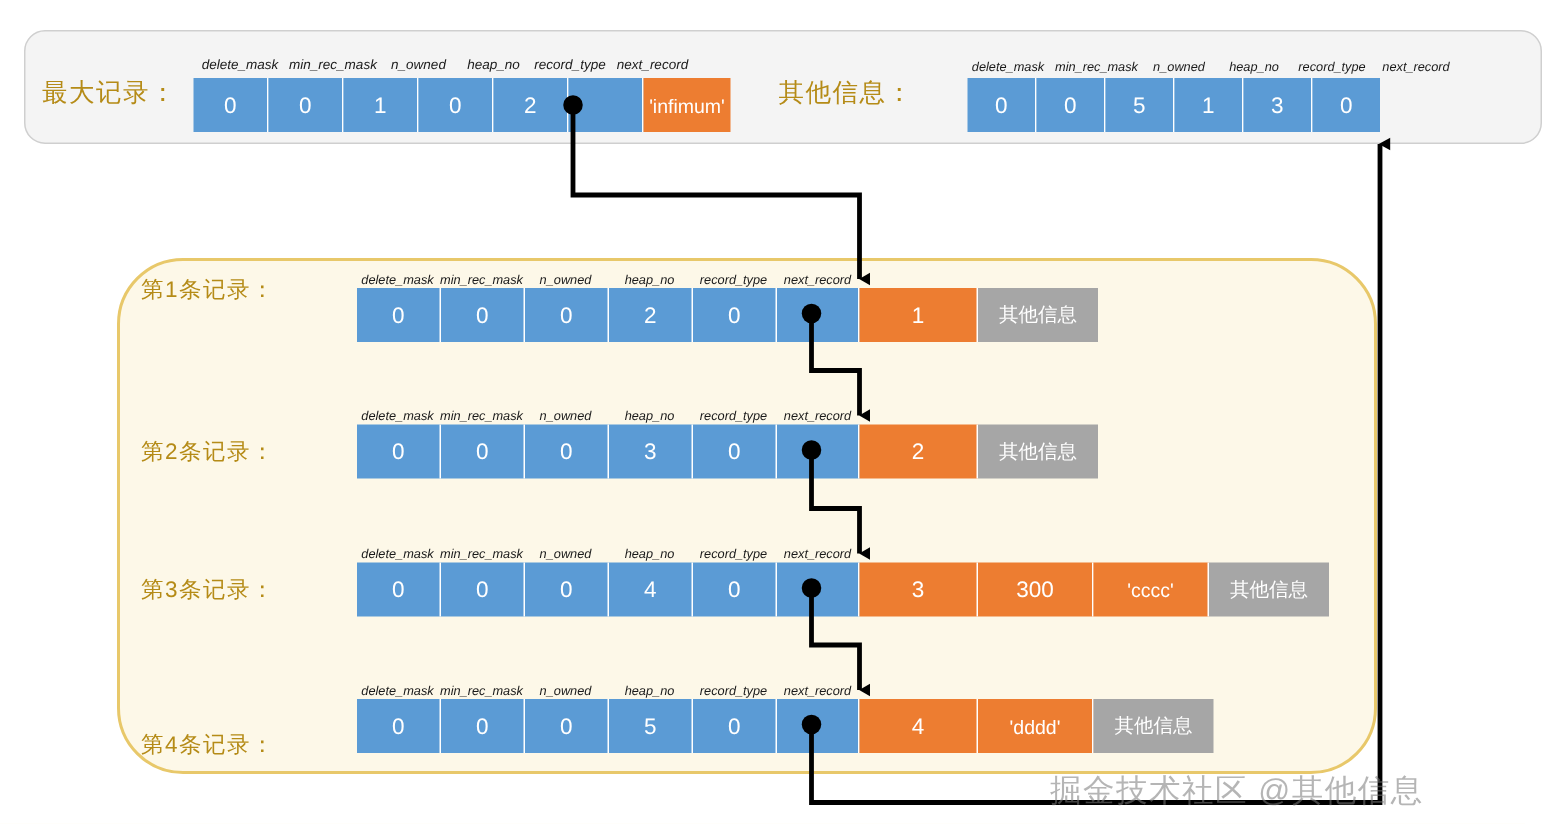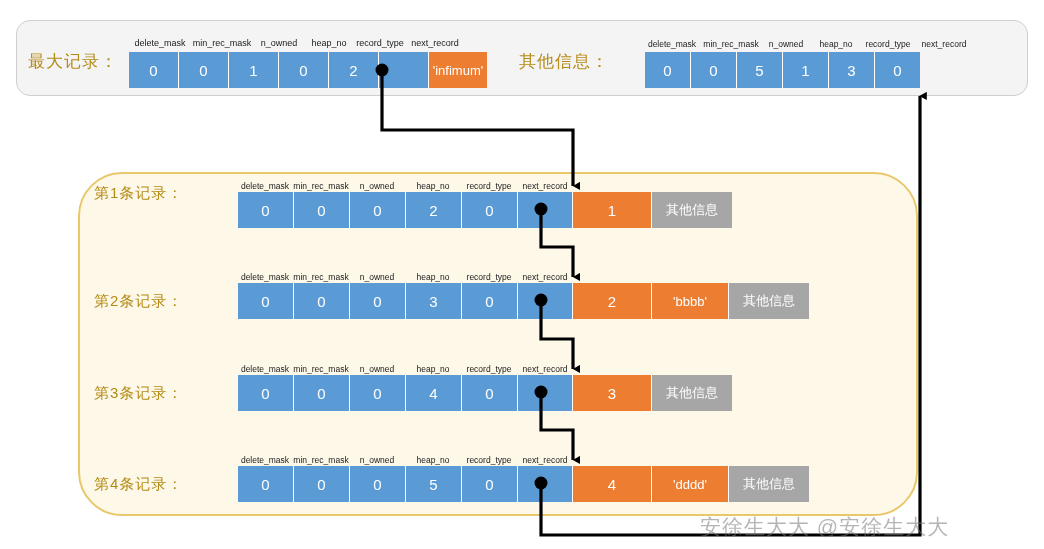--- a/index.html
+++ b/index.html
@@ -79,20 +79,21 @@
   .cell.txt    { font-size: 13px; }
 
   
   .col-hdr {
     position: absolute;
     font-size: 8.5px;
     color: #1a1a1a;
     white-space: nowrap;
     transform: translateX(-50%);
     letter-spacing: 0px;
+    font-style: italic;
   }
   .col-hdr.big { font-size: 9px; }
 
   
   svg.links {
     position: absolute;
     left: 0;
     top: 0;
     width: 1044px;
     height: 549px;
@@ -182,43 +183,44 @@
   <div class="col-hdr" style="left:489px; top:272px;">record_type</div>
   <div class="col-hdr" style="left:545px; top:272px;">next_record</div>
   <div class="rec-table" style="left:238px; top:283px; width:648px;">
     <div class="cell blue" style="width:56px;">0</div>
     <div class="cell blue" style="width:56px;">0</div>
     <div class="cell blue" style="width:56px;">0</div>
     <div class="cell blue" style="width:56px;">3</div>
     <div class="cell blue" style="width:56px;">0</div>
     <div class="cell blue" style="width:55px;"></div>
     <div class="cell orange" style="width:79px;">2</div>
-    <div class="cell orange txt" style="width:77px;">'bbbb'</div>
     <div class="cell gray txt" style="width:80px;">其他信息</div>
   </div>
 
   <div class="row-label small" style="left:94px; top:384px;">第3条记录：</div>
   <div class="col-hdr" style="left:265px; top:364px;">delete_mask</div>
   <div class="col-hdr" style="left:321px; top:364px;">min_rec_mask</div>
   <div class="col-hdr" style="left:377px; top:364px;">n_owned</div>
   <div class="col-hdr" style="left:433px; top:364px;">heap_no</div>
   <div class="col-hdr" style="left:489px; top:364px;">record_type</div>
   <div class="col-hdr" style="left:545px; top:364px;">next_record</div>
   <div class="rec-table" style="left:238px; top:375px; width:648px;">
     <div class="cell blue" style="width:56px;">0</div>
     <div class="cell blue" style="width:56px;">0</div>
     <div class="cell blue" style="width:56px;">0</div>
     <div class="cell blue" style="width:56px;">4</div>
     <div class="cell blue" style="width:56px;">0</div>
     <div class="cell blue" style="width:55px;"></div>
     <div class="cell orange" style="width:79px;">3</div>
-    <div class="cell gray txt" style="width:80px;">其他信息</div>
-  </div>
-
-  <div class="row-label small" style="left:94px; top:475px;">第4条记录：</div>
+    <div class="cell orange" style="width:77px;">300</div>
+    <div class="cell orange txt" style="width:77px;">'cccc'</div>
+    <div class="cell gray txt" style="width:80px;">其他信息</div>
+  </div>
+
+  <div class="row-label small" style="left:94px; top:487px;">第4条记录：</div>
   <div class="col-hdr" style="left:265px; top:455px;">delete_mask</div>
   <div class="col-hdr" style="left:321px; top:455px;">min_rec_mask</div>
   <div class="col-hdr" style="left:377px; top:455px;">n_owned</div>
   <div class="col-hdr" style="left:433px; top:455px;">heap_no</div>
   <div class="col-hdr" style="left:489px; top:455px;">record_type</div>
   <div class="col-hdr" style="left:545px; top:455px;">next_record</div>
   <div class="rec-table" style="left:238px; top:466px; width:648px;">
     <div class="cell blue" style="width:56px;">0</div>
     <div class="cell blue" style="width:56px;">0</div>
     <div class="cell blue" style="width:56px;">0</div>
@@ -260,16 +262,16 @@
       <path d="M541,392 L541,430 L573,430 L573,460" fill="none" stroke="#000000" stroke-width="3.2" marker-end="url(#ah)"></path>
     </g>
 
     <g>
       <circle cx="541" cy="483" r="6.5" fill="#000000"></circle>
       <path d="M541,483 L541,535 L920,535 L920,96" fill="none" stroke="#000000" stroke-width="3.2" marker-end="url(#ahu)"></path>
     </g>
   </svg>
 
   <div class="watermark">
-    <span>安徐生大大 @安徐生大大</span>
+    <span>掘金技术社区 @其他信息</span>
   </div>
 
 </div>
 
 </body></html>

